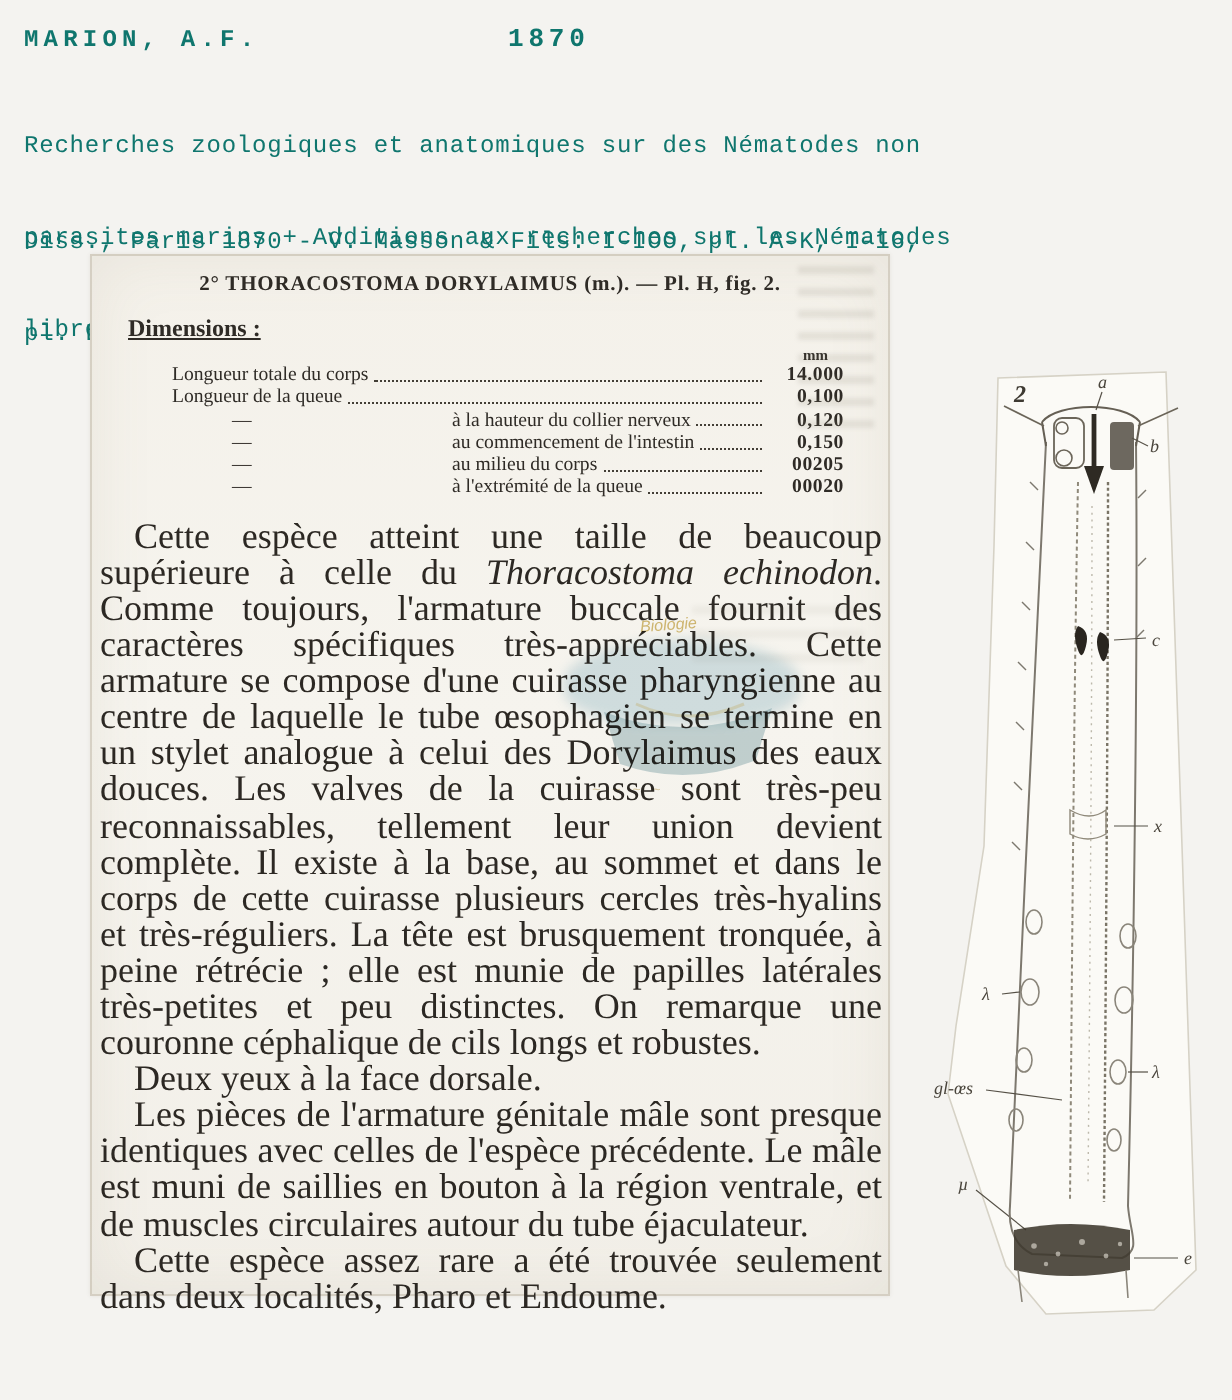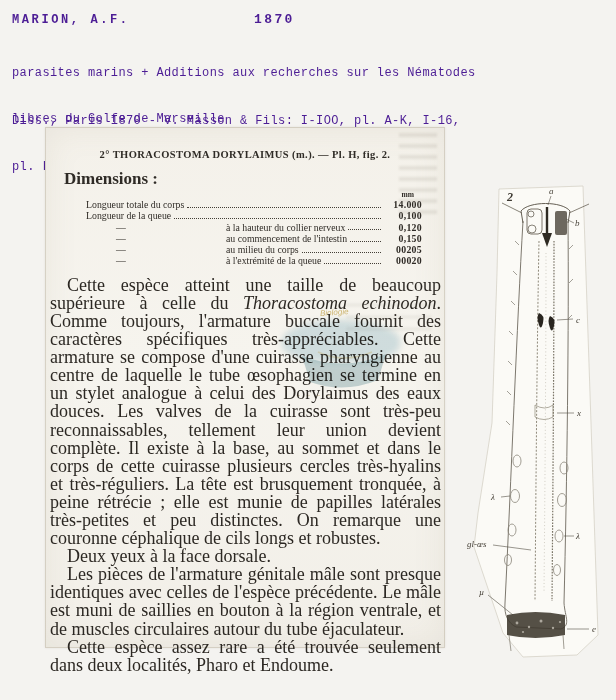--- a/index.html
+++ b/index.html
@@ -6,40 +6,40 @@
   body{
     width:616px;height:700px;position:relative;overflow:hidden;
     background:#f4f3f0;
     font-family:"Liberation Serif",serif;
   }
   .abs{position:absolute;}
 
   
   .tw{
     font-family:"Liberation Mono","DejaVu Sans Mono",monospace;
-    color:#4c1d95;font-size:12px;white-space:pre;
+    color:#0f766e;font-size:12px;white-space:pre;
   }
   #author{left:12px;top:13px;letter-spacing:2.6px;font-weight:bold;}
   #year{left:254px;top:12px;letter-spacing:2.4px;font-size:13px;font-weight:bold;}
   #title-block{left:12px;top:35px;line-height:15.4px;letter-spacing:.4px;}
   #citation-block{left:12px;top:83px;line-height:15.4px;letter-spacing:.4px;}
 
   
   .scan{
     left:45px;top:127px;width:400px;height:521px;box-sizing:border-box;
     background:linear-gradient(180deg,#f4f1ea 0%,#f6f4ee 45%,#f2efe8 100%);
     border:1px solid rgba(150,138,112,.32);
     box-shadow:inset 0 0 32px rgba(140,128,100,.10),0 0 2px rgba(120,110,90,.12);
-    padding-top:18px;color:#2e2a25;
+    padding-top:6px;color:#2e2a25;
   }
   .scan-head{
     margin-top:3px;text-align:center;font-weight:bold;
     font-size:10.5px;letter-spacing:.4px;color:#2f2b26;white-space:nowrap;
   }
-  .dims-title{font-size:17px;font-weight:bold;margin:9px 0 0 18px;color:#2f2b26;}
+  .dims-title{font-size:12px;font-weight:bold;margin:9px 0 0 18px;color:#2f2b26;text-decoration:underline;}
   .dims{margin:2px 0 0 40px;width:336px;font-size:9.8px;color:#2f2b26;}
   .unit{text-align:right;font-size:7.5px;line-height:8px;padding-right:8px;font-weight:bold;}
   .dim-row{display:flex;line-height:11.3px;align-items:flex-end;}
   .dim-row .pre{width:0;overflow:visible;white-space:nowrap;}
   .dim-row.indented .pre{width:140px;padding-left:30px;box-sizing:border-box;}
   .dim-row .lbl{white-space:nowrap;}
   .dim-row .dots{flex:1;border-bottom:1.6px dotted #433e36;margin:0 3px 2.5px 3px;}
   .dim-row .val{width:38px;text-align:right;font-weight:bold;letter-spacing:.3px;}
 
   .bodytext{margin:9px 3px 0 4px;font-size:18px;line-height:18.1px;
@@ -77,20 +77,21 @@
   .fig-number{font-family:"Liberation Serif",serif;font-style:italic;font-weight:bold;
     fill:#3e3a32;font-size:12px;}
 </style>
 </head>
 <body>
 
 <div class="abs tw" id="author">MARION, A.F.</div>
 <div class="abs tw" id="year">1870</div>
 
 <div class="abs tw" id="title-block">
+  <div>Recherches zoologiques et anatomiques sur des Nématodes non</div>
   <div>parasites marins + Additions aux recherches sur les Nématodes</div>
   <div>libres du Golfe de Marseille</div>
 </div>
 
 <div class="abs tw" id="citation-block">
   <div>Diss., Paris 1870 - V. Masson &amp; Fils: I-IOO, pl. A-K, I-16,</div>
   <div>pl. L.</div>
 </div>
 
 <div class="abs scan">

